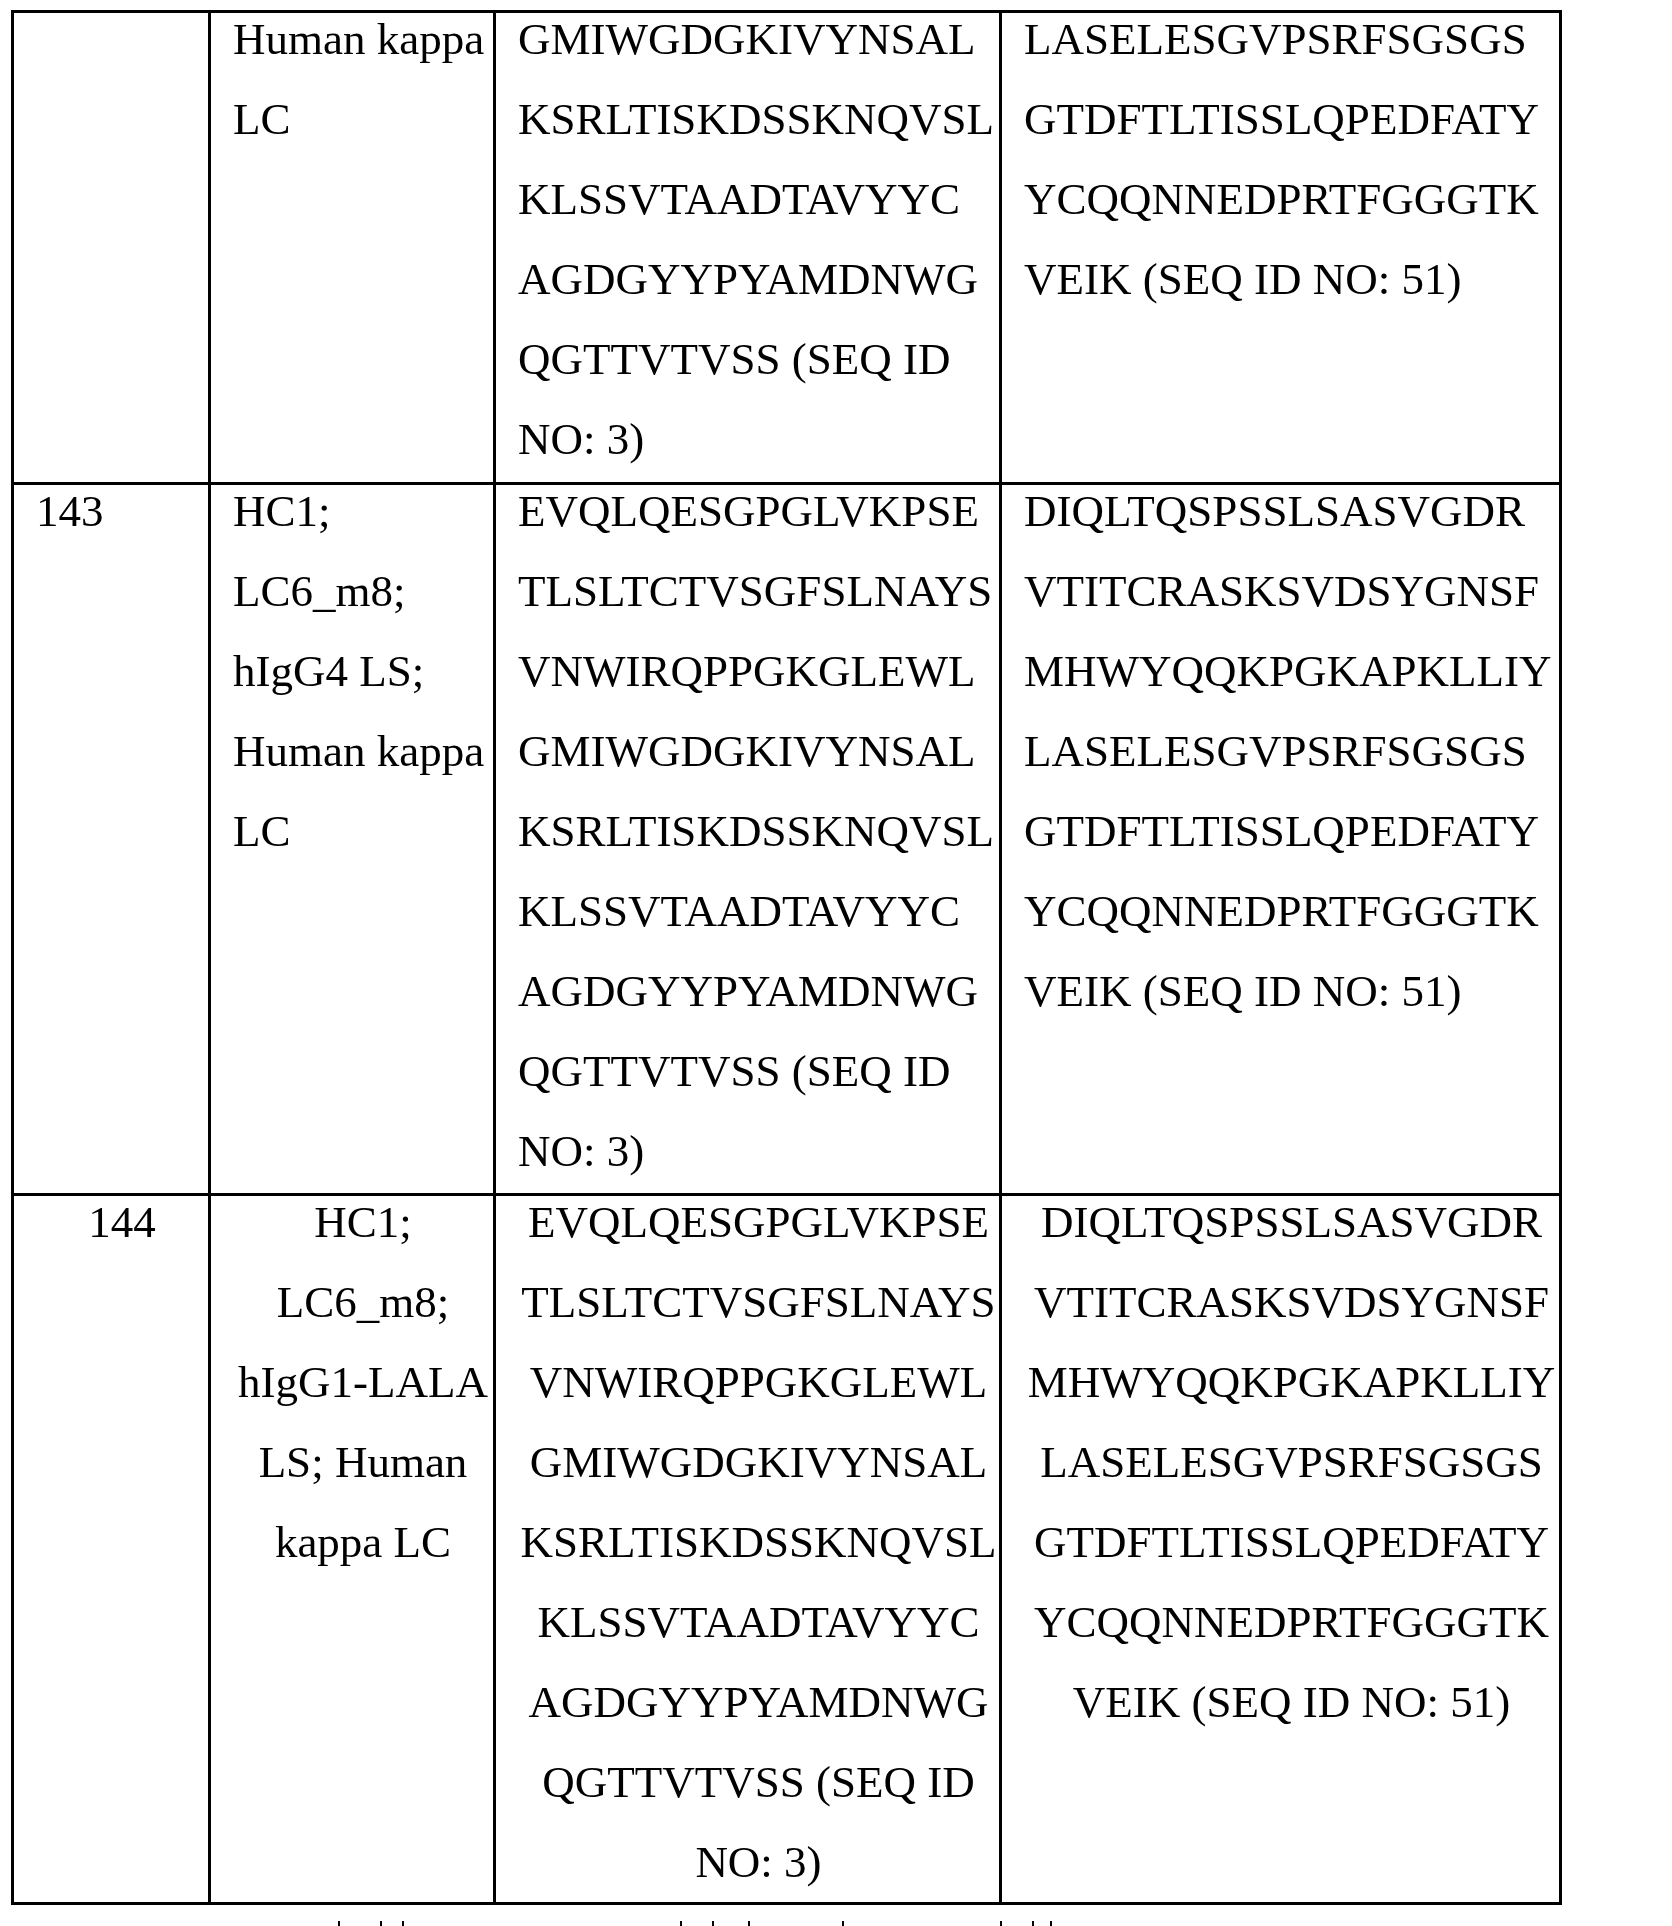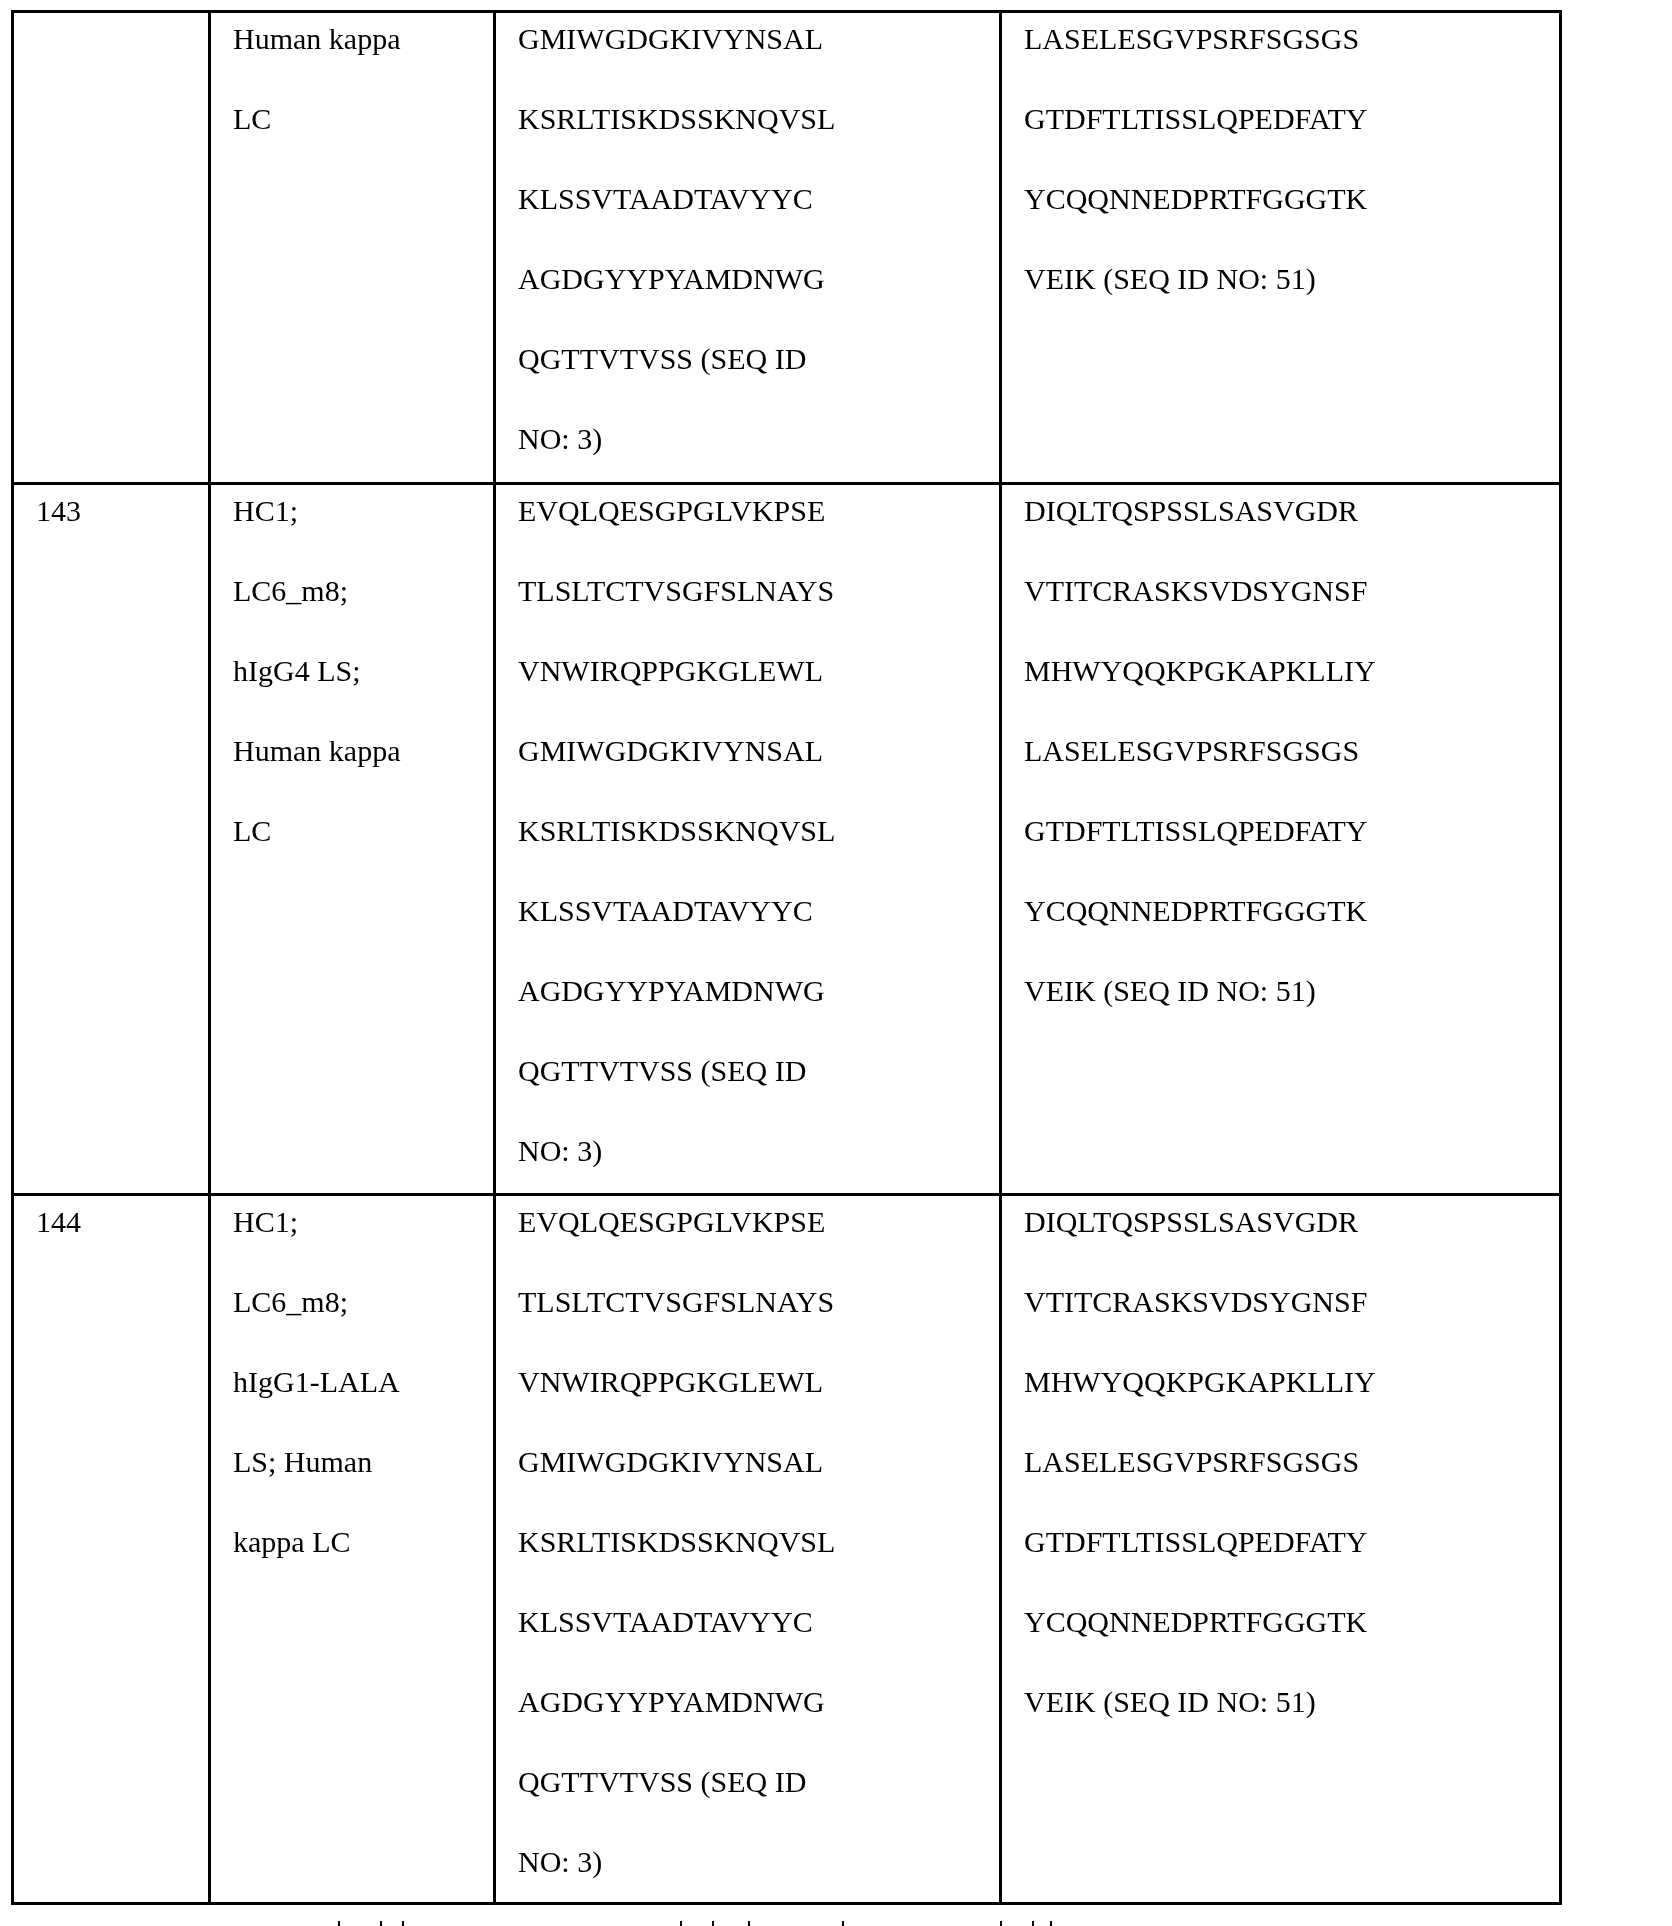--- a/index.html
+++ b/index.html
@@ -19,21 +19,21 @@
       position: absolute;
       left: 11px;
       top: 10px;
       border-collapse: collapse;
       table-layout: fixed;
     }
     .seq-table td {
       border: 3px solid #000000;
       vertical-align: top;
       padding: 0 0 0 22px;
-      font-size: 30px;
+      font-size: 45px;
       line-height: 80px;
       overflow: hidden;
     }
     .seq-table tr.first td {
       border-top-width: 3px;
     }
     .cell-text {
       display: block;
       margin-top: -14px;
       white-space: normal;
@@ -41,21 +41,21 @@
     .line {
       display: block;
       white-space: nowrap;
     }
     .col-num { width: 197px; }
     .col-desc { width: 285px; }
     .col-hc { width: 506px; }
     .col-lc { width: 560px; }
     .row-first { height: 472px; }
     .row-143 { height: 711px; padding-left: 36px; }
-    .row-144 { height: 709px; }
+    .row-144 { height: 709px; text-align: center; }
     .cutoff-line {
       position: absolute;
       left: 0;
       top: 1921px;
       width: 1672px;
       height: 5px;
     }
     .cutoff-line span {
       position: absolute;
       top: 0;

